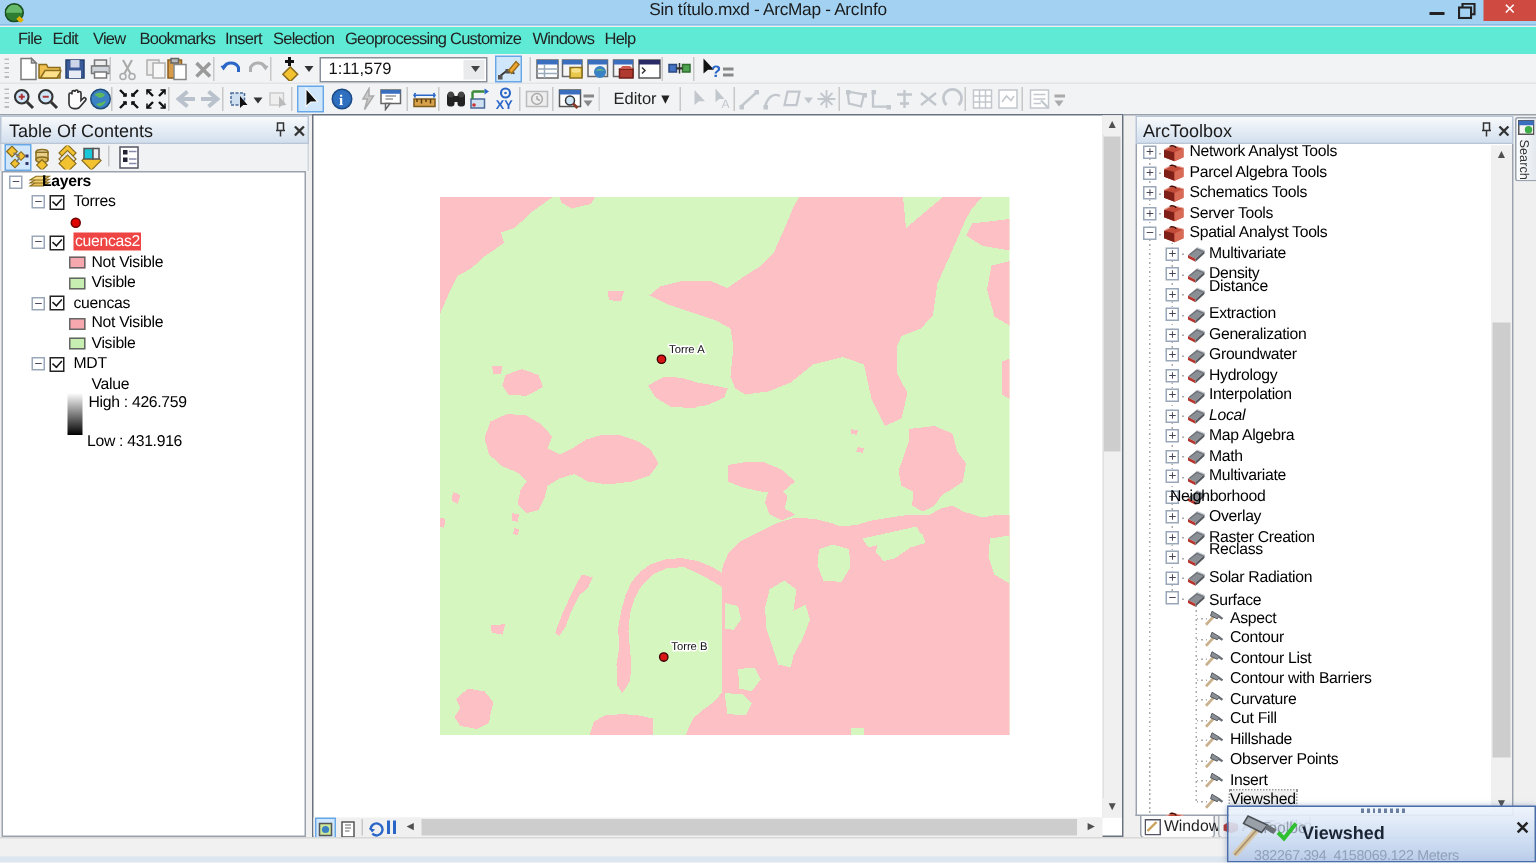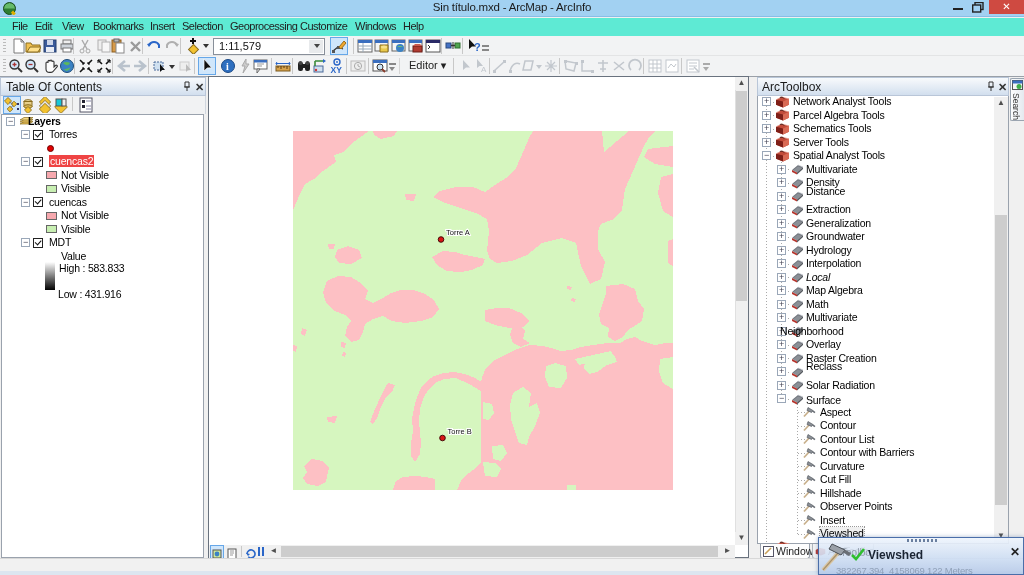--- a/index.html
+++ b/index.html
@@ -398,21 +398,21 @@
       <div class="row " style="left:49px;top:195.5px">cuencas</div>
       <div class="sw" style="left:46px;top:211.5px;background:#f6a8ae;"></div>
       <div class="row " style="left:61px;top:209.0px">Not Visible</div>
       <div class="sw" style="left:46px;top:225px;background:#c8efb2;"></div>
       <div class="row " style="left:61px;top:222.5px">Visible</div>
       <div class="eb" style="left:21px;top:238.0px">−</div>
       <div class="cb" style="left:33px;top:237.5px"></div>
       <div class="row " style="left:49px;top:236.0px">MDT</div>
       <div class="row " style="left:61px;top:249.5px">Value</div>
       <div class="abs" style="left:45px;top:262px;width:10px;height:28px;background:linear-gradient(#ffffff,#000000);"></div>
-      <div class="row " style="left:59px;top:261.5px">High : 583.833</div>
+      <div class="row " style="left:59px;top:261.5px">High : 426.759</div>
       <div class="row " style="left:58px;top:288.0px">Low : 431.916</div>
     </div>
 <div class="abs" style="left:208px;top:76px;width:541px;height:482px;background:#fff;border:1px solid #69727e;"></div>
 <svg class="abs" style="left:293px;top:131px" width="380" height="359" viewBox="0 0 380 359" shape-rendering="crispEdges">
 <rect width="380" height="359" fill="#d6f6bf"></rect>
 <path d="M0,0 L76,0 62,10 50,21 41,24 43,31 30,40 21,48 12,53 7,63 0,79 Z" fill="#fdc0c4"></path>
 <path d="M80,0 L104,0 101,5 88,8 81,4 Z" fill="#fdc0c4"></path>
 <path d="M240,0 L309,0 311,21 336,0 362,0 355,8 351,15 340,40 332,58 329,79 321,88 308,93 305,100 305,118 312,131 308,148 297,153 288,135 283,112 269,107 249,112 234,124 219,130 204,132 197,128 194,120 196,100 194,88 185,83 170,78 152,72 140,66 147,60 163,56 180,56 192,61 202,54 213,47 223,37 231,19 236,7 Z" fill="#fdc0c4"></path>
 <path d="M286,90 L291,88 293,117 288,114 Z" fill="#fdc0c4"></path>
 <path d="M375,110 L380,108 380,135 375,132 Z" fill="#fdc0c4"></path>

